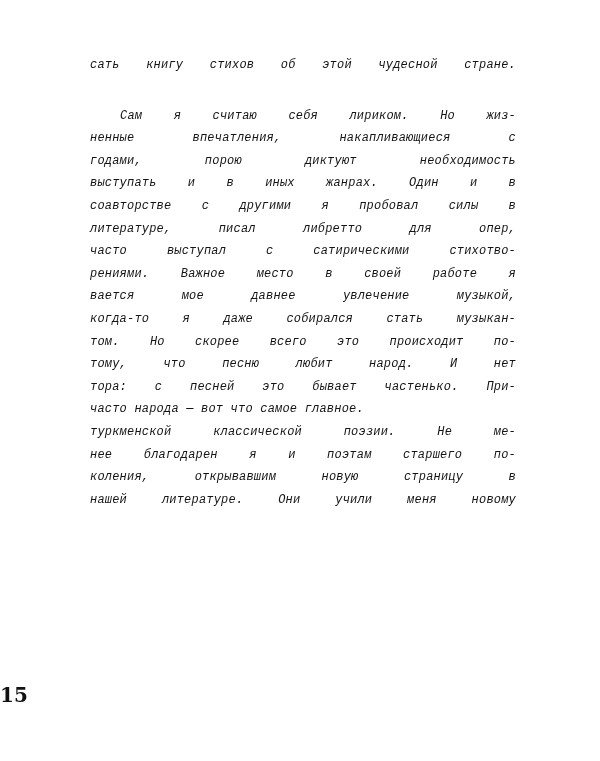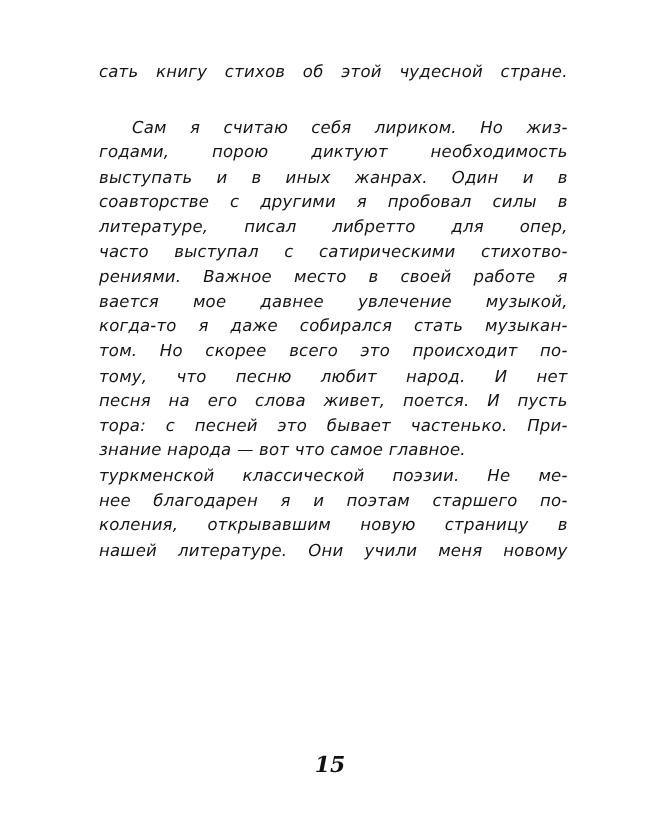--- a/index.html
+++ b/index.html
@@ -18,65 +18,65 @@
     .page {
       position: absolute;
       left: 90px;
       top: 54px;
       width: 426px;
     }
     .line {
       display: block;
       height: 22.6px;
       line-height: 22.6px;
-      font-size: 15px;
+      font-size: 12px;
       font-style: italic;
       white-space: nowrap;
       text-align: justify;
       text-align-last: justify;
       letter-spacing: 0.2px;
+      font-family: Liberation Mono, monospace;
     }
     .line.indent {
       padding-left: 30px;
       margin-top: 28px;
     }
     .line.last {
       text-align-last: left;
     }
     .page-number {
       position: absolute;
       left: 0;
       width: 600px;
       top: 683px;
-      text-align: center;
+      text-align: left;
       font-family: "DejaVu Serif", serif;
-      font-style: italic;
       font-weight: bold;
       font-size: 20px;
       color: #111;
     }
   </style>
 </head>
 <body>
 
 <div class="page">
   <span class="line">сать книгу стихов об этой чудесной стране.</span>
   <span class="line indent">Сам я считаю себя лириком. Но жиз-</span>
+  <span class="line">ненные впечатления, накапливающиеся с</span>
   <span class="line">годами, порою диктуют необходимость</span>
   <span class="line">выступать и в иных жанрах. Один и в</span>
   <span class="line">соавторстве с другими я пробовал силы в</span>
   <span class="line">литературе, писал либретто для опер,</span>
   <span class="line">часто выступал с сатирическими стихотво-</span>
   <span class="line">рениями. Важное место в своей работе я</span>
   <span class="line">вается мое давнее увлечение музыкой,</span>
   <span class="line">когда-то я даже собирался стать музыкан-</span>
   <span class="line">том. Но скорее всего это происходит по-</span>
   <span class="line">тому, что песню любит народ. И нет</span>
-  <span class="line">песня на его слова живет, поется. И пусть</span>
   <span class="line">тора: с песней это бывает частенько. При-</span>
-  <span class="line last">знание народа — вот что самое главное.</span>
+  <span class="line last">часто народа — вот что самое главное.</span>
   <span class="line">туркменской классической поэзии. Не ме-</span>
   <span class="line">нее благодарен я и поэтам старшего по-</span>
   <span class="line">коления, открывавшим новую страницу в</span>
   <span class="line">нашей литературе. Они учили меня новому</span>
 </div>
 
 <div class="page-number">15</div>
 
 </body></html>

